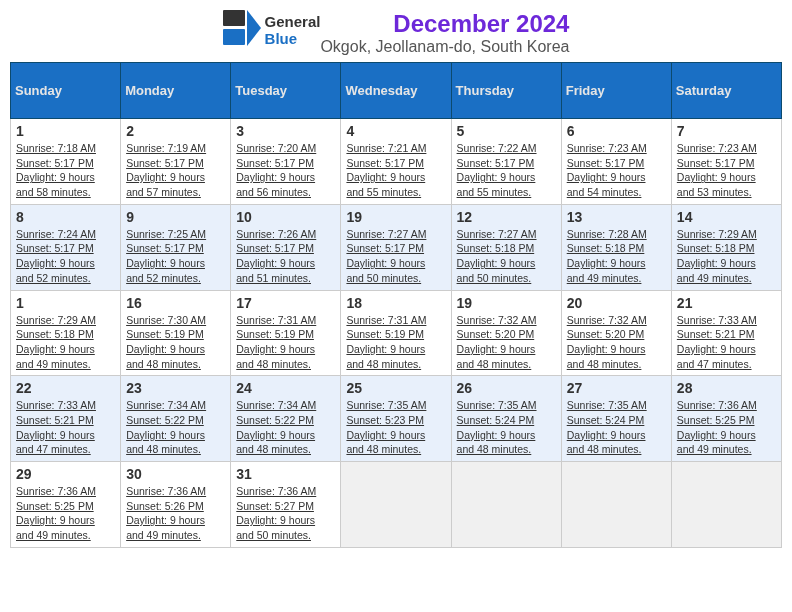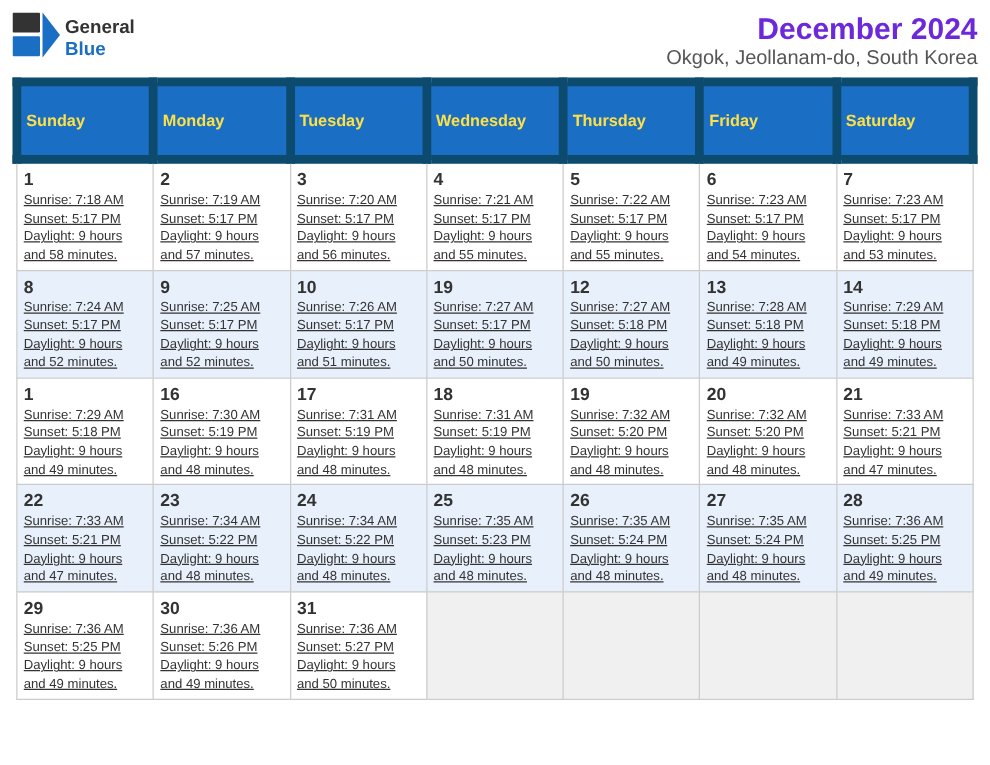--- a/index.html
+++ b/index.html
@@ -5,21 +5,21 @@
     * { box-sizing: border-box; margin: 0; padding: 0; }
     body {
       font-family: Arial, sans-serif;
       background: #fff;
       width: 792px;
       min-height: 612px;
       padding: 10px;
     }
     .header {
       display: flex;
-      justify-content: space-between;
+      justify-content: center;
       align-items: flex-start;
       margin-bottom: 6px;
     }
     .logo {
       display: flex;
       flex-direction: column;
       align-items: flex-start;
     }
     .title-block {
       text-align: right;
@@ -33,26 +33,26 @@
       font-size: 16px;
       color: #555;
     }
     .calendar {
       width: 100%;
       border-collapse: collapse;
       font-size: 11px;
     }
     .calendar th {
       background: #1a6fc4;
-      color: #fde047;
+      color: #e5e5e5;
       padding: 20px 4px;
       text-align: left;
       font-size: 13px;
       font-weight: bold;
-      border: 7px solid #0c4a6e;
+      border: 1px solid #0c4a6e;
     }
     .calendar td {
       border: 1px solid #ccc;
       vertical-align: top;
       padding: 4px 5px;
       width: calc(100% / 7);
       min-height: 80px;
       height: 80px;
     }
     .calendar td.empty {

